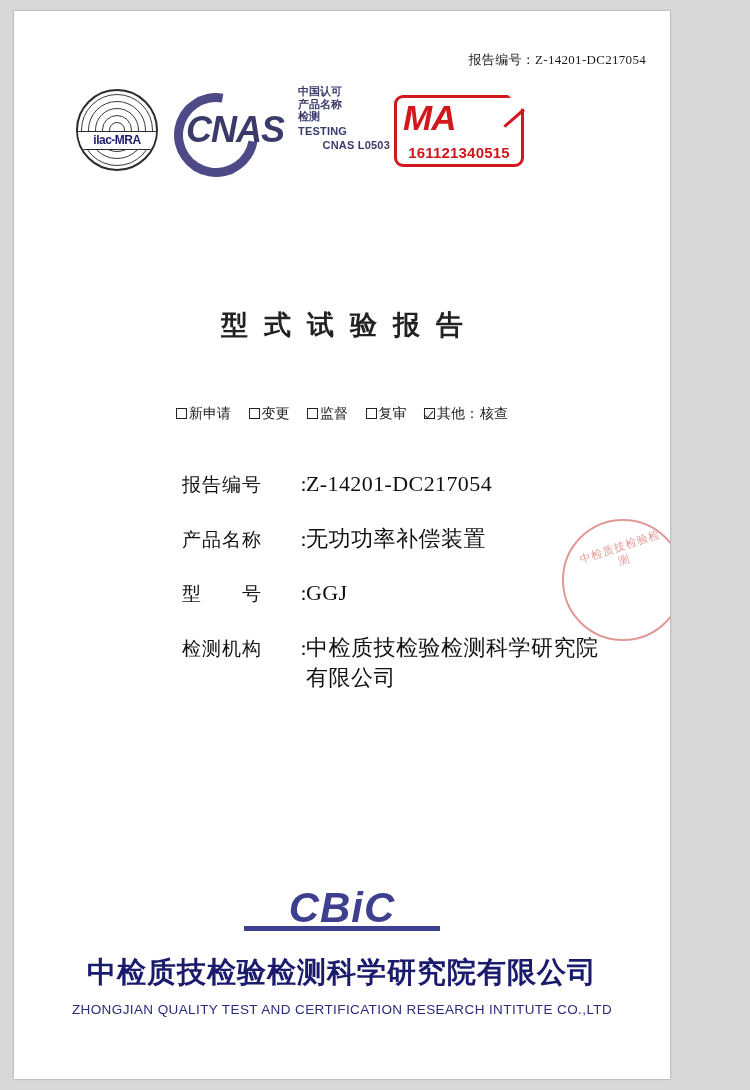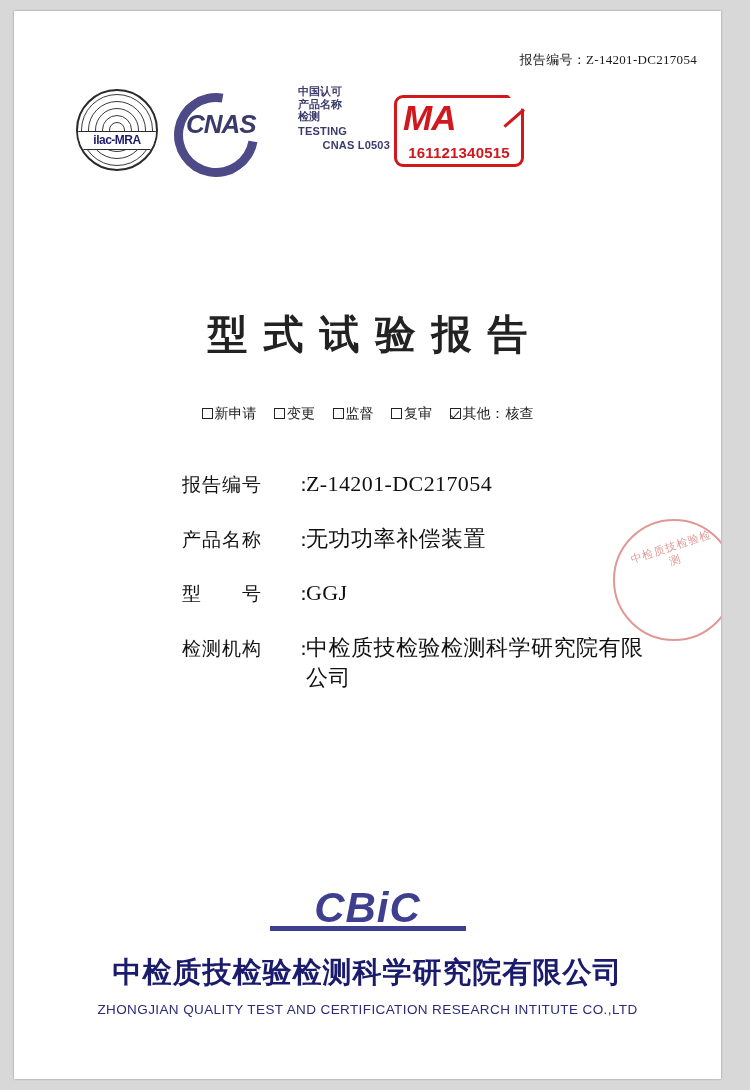--- a/index.html
+++ b/index.html
@@ -7,21 +7,21 @@
     padding: 0;
     background: #d8d8d8;
   }
   body {
     width: 750px;
     height: 1090px;
     font-family: "Liberation Serif", serif;
   }
   .page {
     position: relative;
-    width: 707px;
+    width: 656px;
     height: 1068px;
     margin: 11px 14px;
     background: #ffffff;
     box-shadow: 0 0 2px rgba(0,0,0,0.35);
     overflow: hidden;
   }
 
   
   .report-no-top {
     position: absolute;
@@ -107,21 +107,21 @@
     border-right-color: transparent;
     transform: rotate(-35deg);
   }
   .cnas .txt {
     position: absolute;
     left: 14px;
     top: 18px;
     font-family: "Liberation Sans", sans-serif;
     font-weight: bold;
     font-style: italic;
-    font-size: 26px;
+    font-size: 36px;
     color: #3b3b6b;
     letter-spacing: -1px;
   }
 
   
   .cnas-cn {
     position: absolute;
     left: 222px;
     top: 2px;
     width: 92px;
@@ -203,21 +203,21 @@
   }
 
   
   .main-title {
     position: absolute;
     top: 296px;
     left: 0;
     right: 0;
     text-align: center;
     font-family: "DejaVu Serif", serif;
-    font-size: 40px;
+    font-size: 27px;
     font-weight: bold;
     color: #222;
     letter-spacing: 16px;
     text-indent: 16px;
   }
 
   
   .checkbox-row {
     position: absolute;
     top: 394px;

